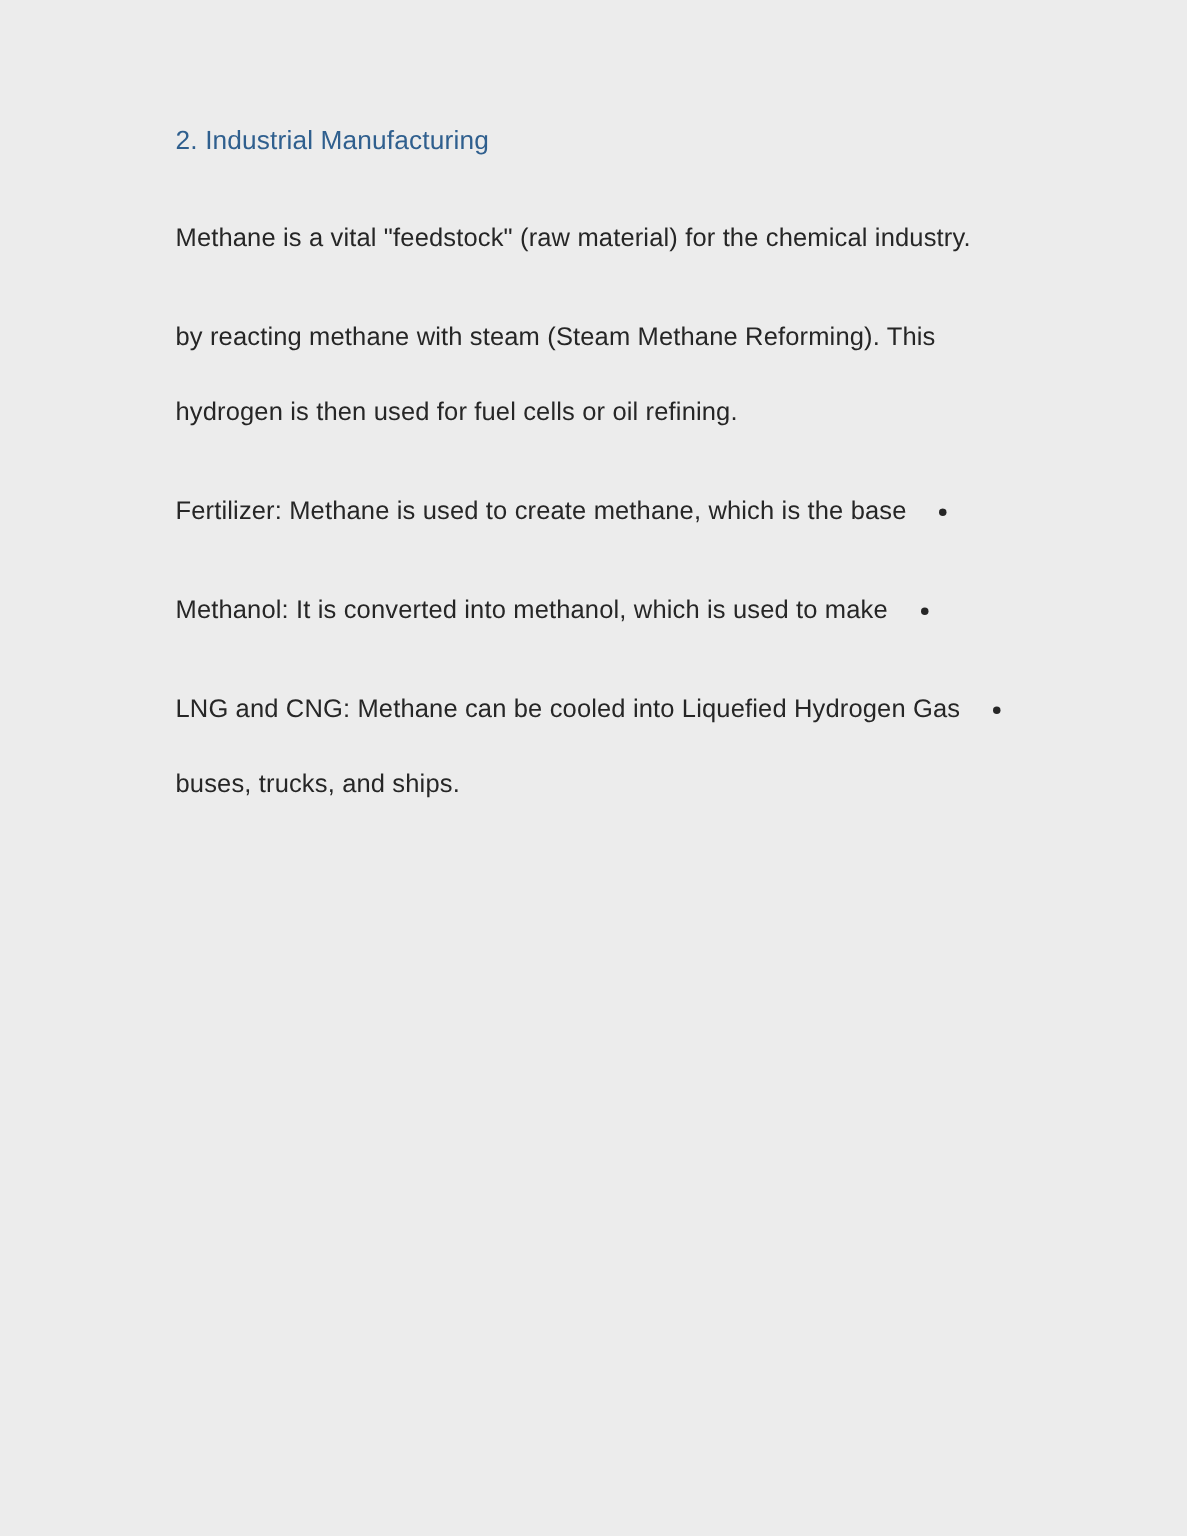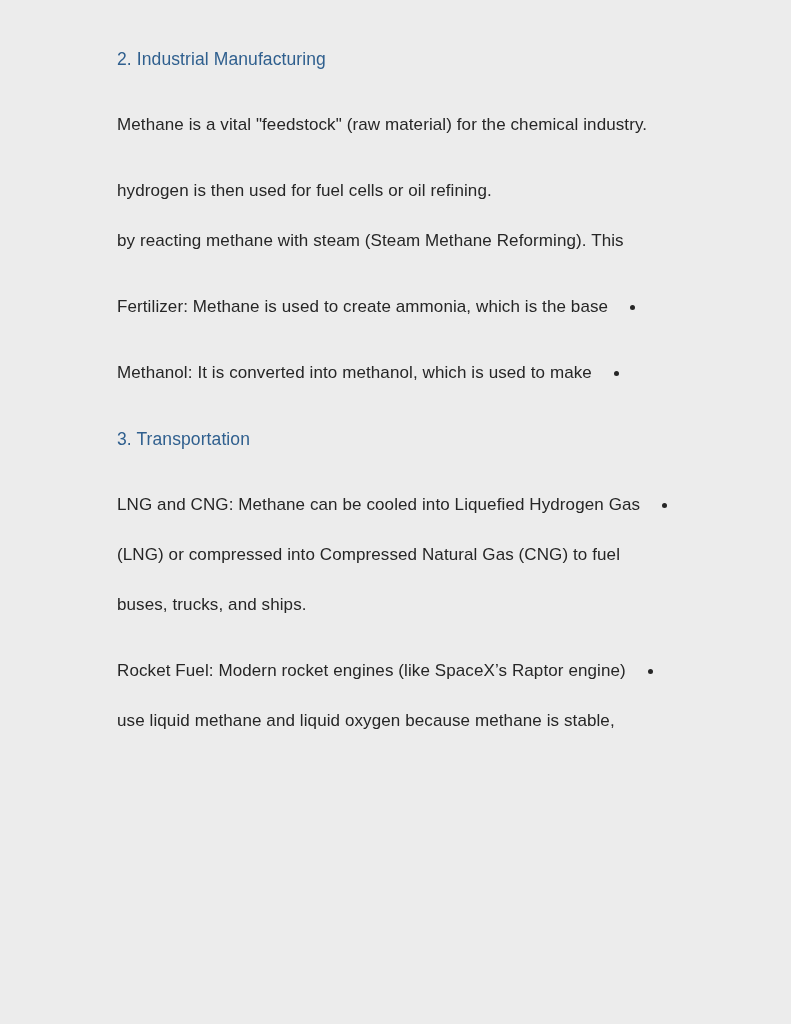--- a/index.html
+++ b/index.html
@@ -15,21 +15,21 @@
   body {
     width: 791px;
     height: 1024px;
     background: var(--bg);
     font-family: "Liberation Sans", sans-serif;
     overflow: hidden;
   }
   .page {
     width: 791px;
     height: 908px;
-    padding: 34px 40px 0 117px;
+    padding: 68px 40px 0 117px;
     background: var(--bg);
   }
   .block + .block {
     margin-top: 16px;
   }
   .line {
     height: 50px;
     display: flex;
     align-items: center;
     white-space: nowrap;
@@ -63,58 +63,41 @@
           <span class="line-text">2. Industrial Manufacturing</span>
         </div>
       </div>
       <div class="block paragraph">
         <div class="line">
           <span class="line-text">Methane is a vital "feedstock" (raw material) for the chemical industry.</span>
         </div>
       </div>
       <div class="block bullet">
         <div class="line">
-          <span class="line-text">hydrogen is then used for fuel cells or oil refining.</span>
+          <span class="line-text">by reacting methane with steam (Steam Methane Reforming). This</span>
         </div>
         <div class="line">
-          <span class="line-text">by reacting methane with steam (Steam Methane Reforming). This</span>
+          <span class="line-text">hydrogen is then used for fuel cells or oil refining.</span>
         </div>
       </div>
       <div class="block bullet">
         <div class="line">
-          <span class="line-text">Fertilizer: Methane is used to create ammonia, which is the base</span>
+          <span class="line-text">Fertilizer: Methane is used to create methane, which is the base</span>
           <span class="bullet-dot" style="background: rgb(38, 38, 38);"></span>
         </div>
       </div>
       <div class="block bullet">
         <div class="line">
           <span class="line-text">Methanol: It is converted into methanol, which is used to make</span>
           <span class="bullet-dot" style="background: rgb(38, 38, 38);"></span>
         </div>
       </div>
-      <div class="block heading">
-        <div class="line">
-          <span class="line-text">3. Transportation</span>
-        </div>
-      </div>
       <div class="block bullet">
         <div class="line">
           <span class="line-text">LNG and CNG: Methane can be cooled into Liquefied Hydrogen Gas</span>
           <span class="bullet-dot" style="background: rgb(38, 38, 38);"></span>
         </div>
         <div class="line">
-          <span class="line-text">(LNG) or compressed into Compressed Natural Gas (CNG) to fuel</span>
-        </div>
-        <div class="line">
           <span class="line-text">buses, trucks, and ships.</span>
-        </div>
-      </div>
-      <div class="block bullet">
-        <div class="line">
-          <span class="line-text">Rocket Fuel: Modern rocket engines (like SpaceX’s Raptor engine)</span>
-          <span class="bullet-dot" style="background: rgb(38, 38, 38);"></span>
-        </div>
-        <div class="line">
-          <span class="line-text">use liquid methane and liquid oxygen because methane is stable,</span>
         </div>
       </div>
     </div>
 </div>
 
 </body></html>

